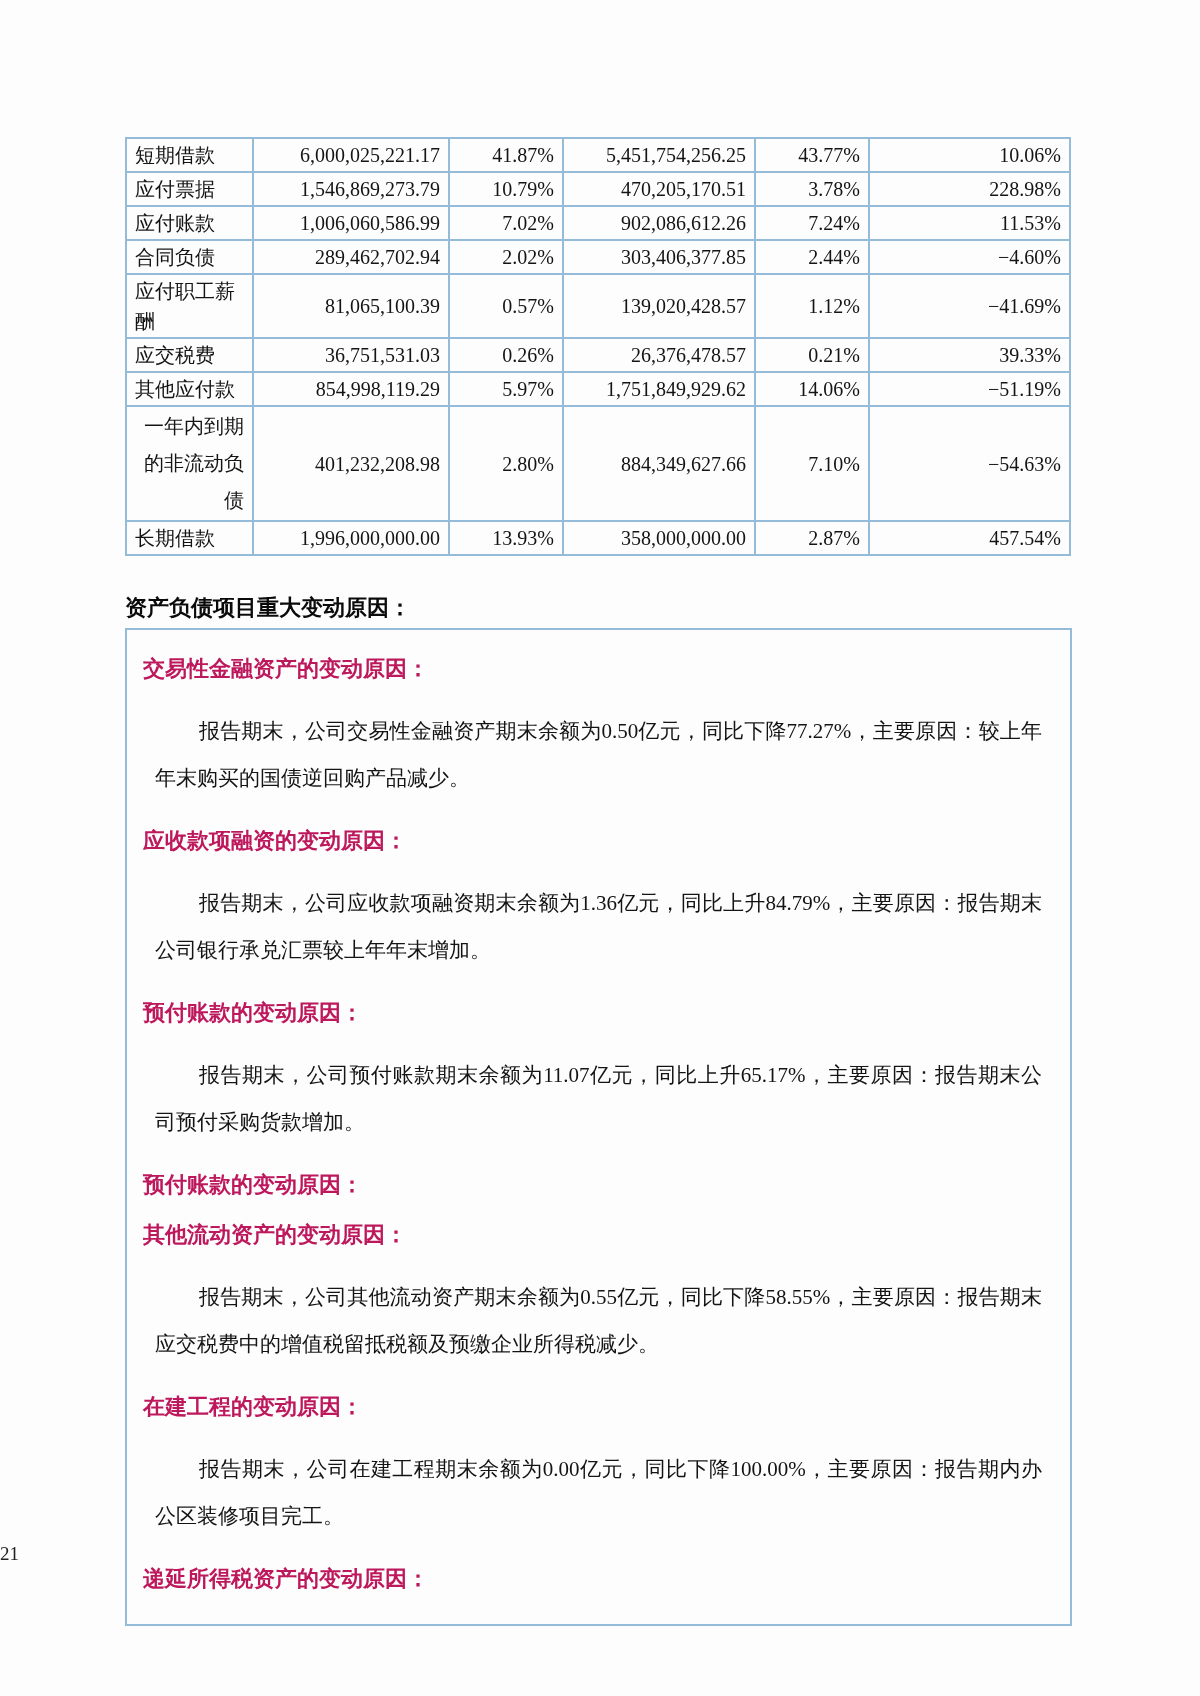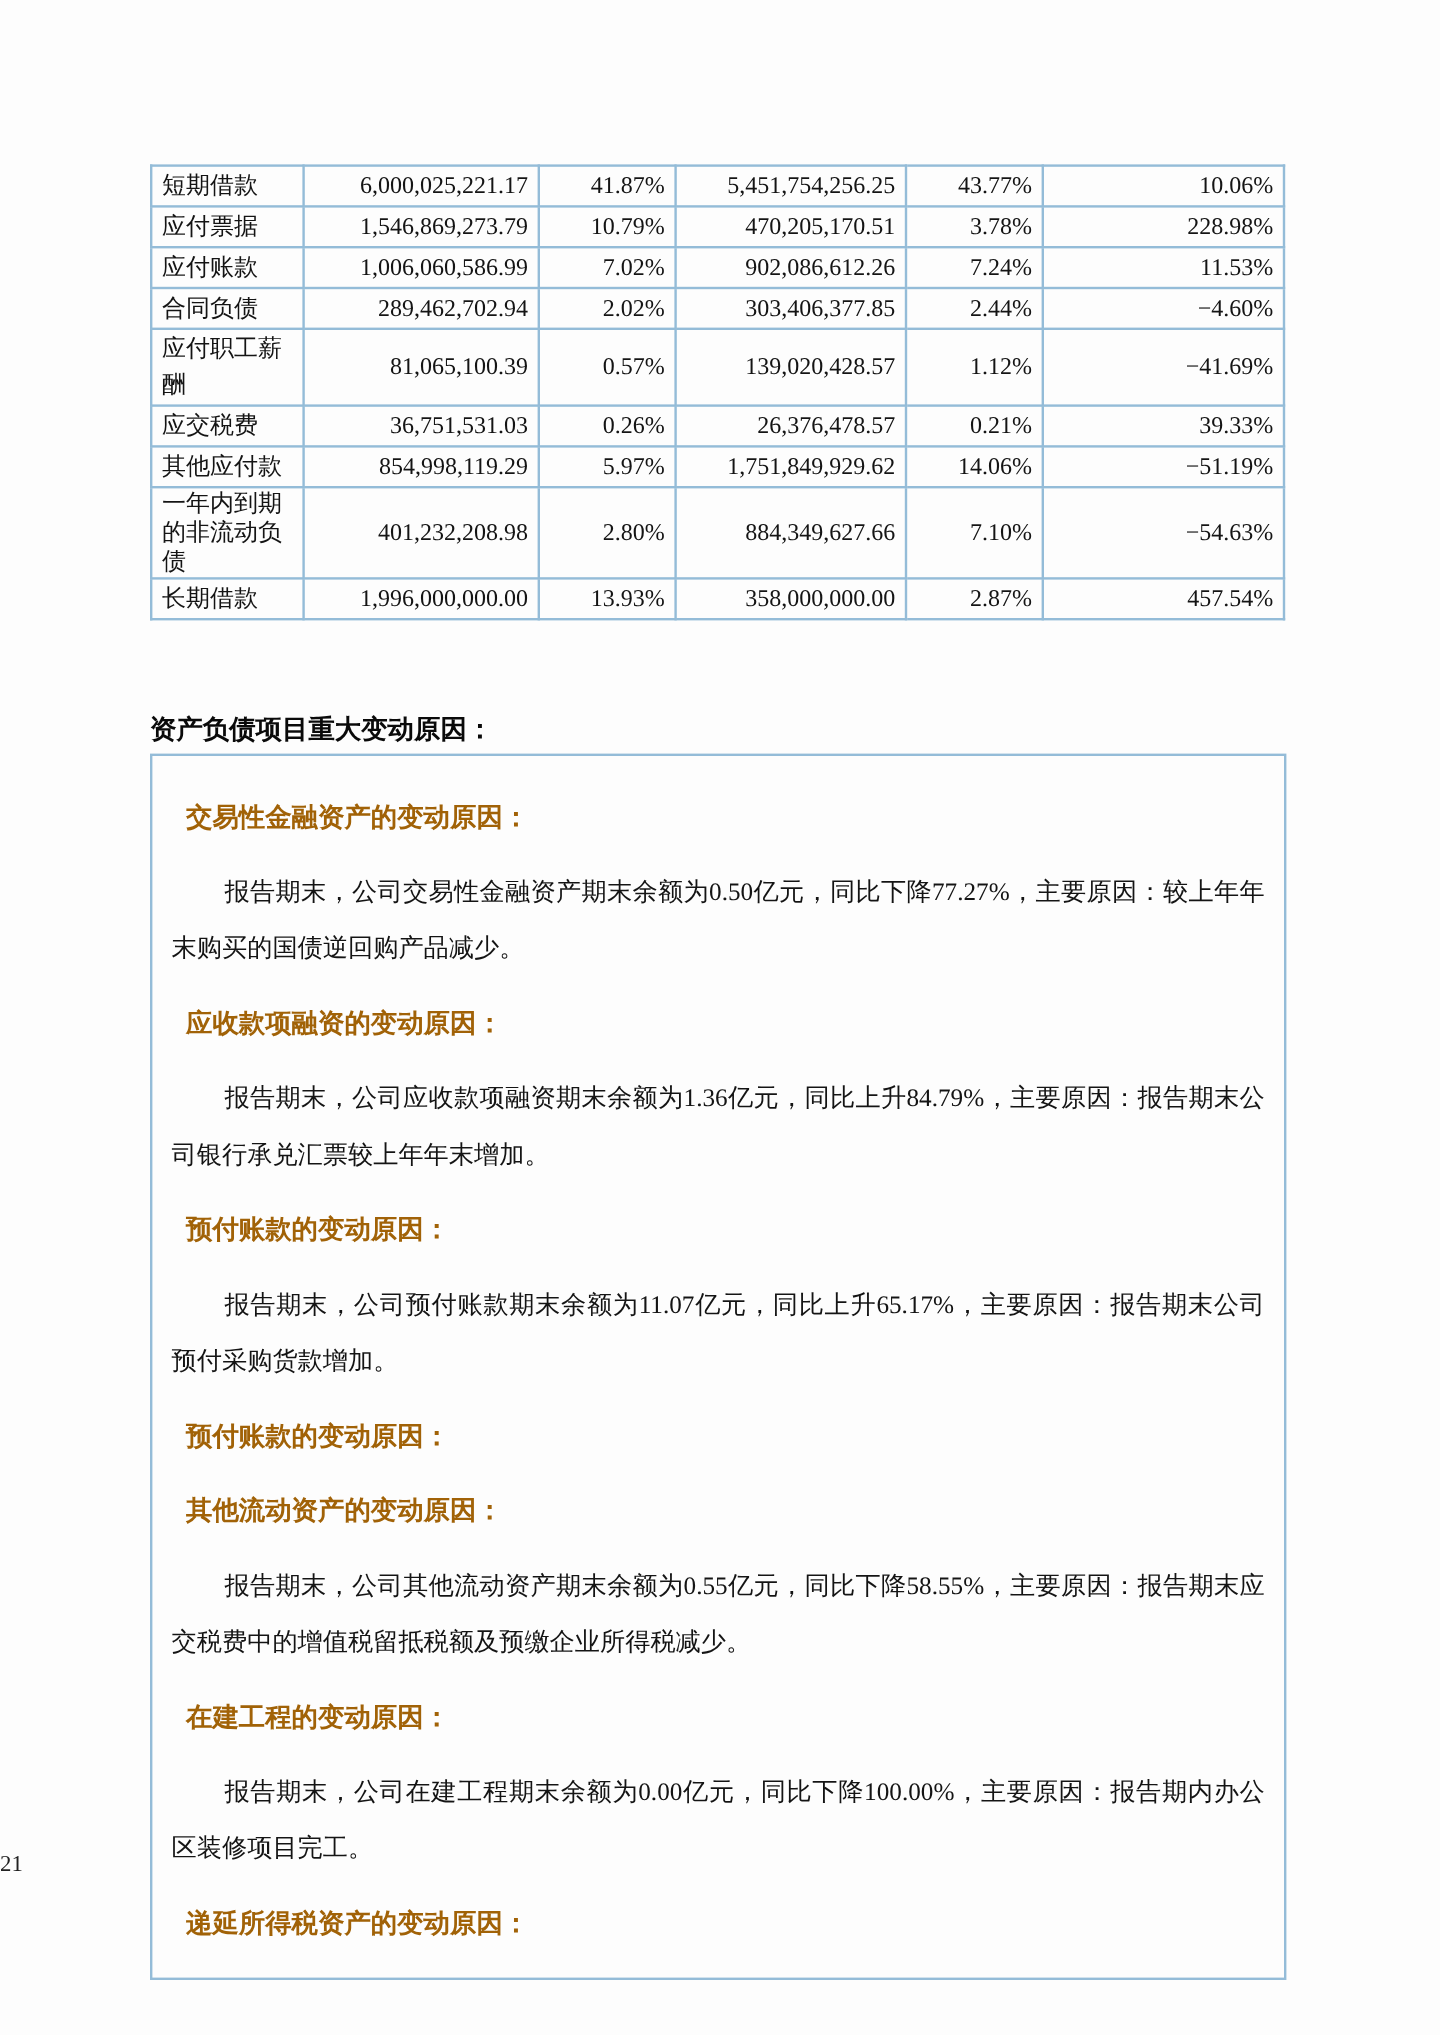--- a/index.html
+++ b/index.html
@@ -25,48 +25,48 @@
   table.fin td{
     border:2px solid #94bcd8;
     font-size:20px;
     line-height:30px;
     padding:1px 8px;
     vertical-align:middle;
     overflow:hidden;
   }
   td.c-item{text-align:left;}
   td.c-num{text-align:right;white-space:nowrap;}
-  tr.tall-3 td.c-item{line-height:24px;}
+  tr.tall-3 td.c-item{line-height:37px;text-align:right;}
   
   .section-heading{
     position:absolute;left:125px;top:594px;width:950px;
     font-family:"Liberation Sans","DejaVu Sans",sans-serif;
     font-weight:bold;font-size:22px;line-height:28px;color:#0a0a0a;
   }
   
   .reasons-box{
     position:absolute;left:125px;top:628px;width:947px;
     box-sizing:border-box;
     min-height:896px;
     border:2px solid #94bcd8;
     background:#fdfdfd;
     padding:12px 12px 6px 12px;
   }
   .reason-title{
     font-family:"Liberation Sans","DejaVu Sans",sans-serif;
     font-weight:bold;
     font-size:22px;
     line-height:46px;
-    margin:16px;
-    color:#a16207;
+    margin:4px;
+    color:#be185d;
   }
   .reason-body{
     font-size:21px;
     line-height:47px;
-    margin:4px;
+    margin:16px;
     text-indent:44px;
     text-align:justify;
     color:#141414;
   }
   
   .page-number{
     position:absolute;left:0;top:1543px;width:1200px;
     text-align:left;font-size:19px;color:#222;
   }
 </style>

